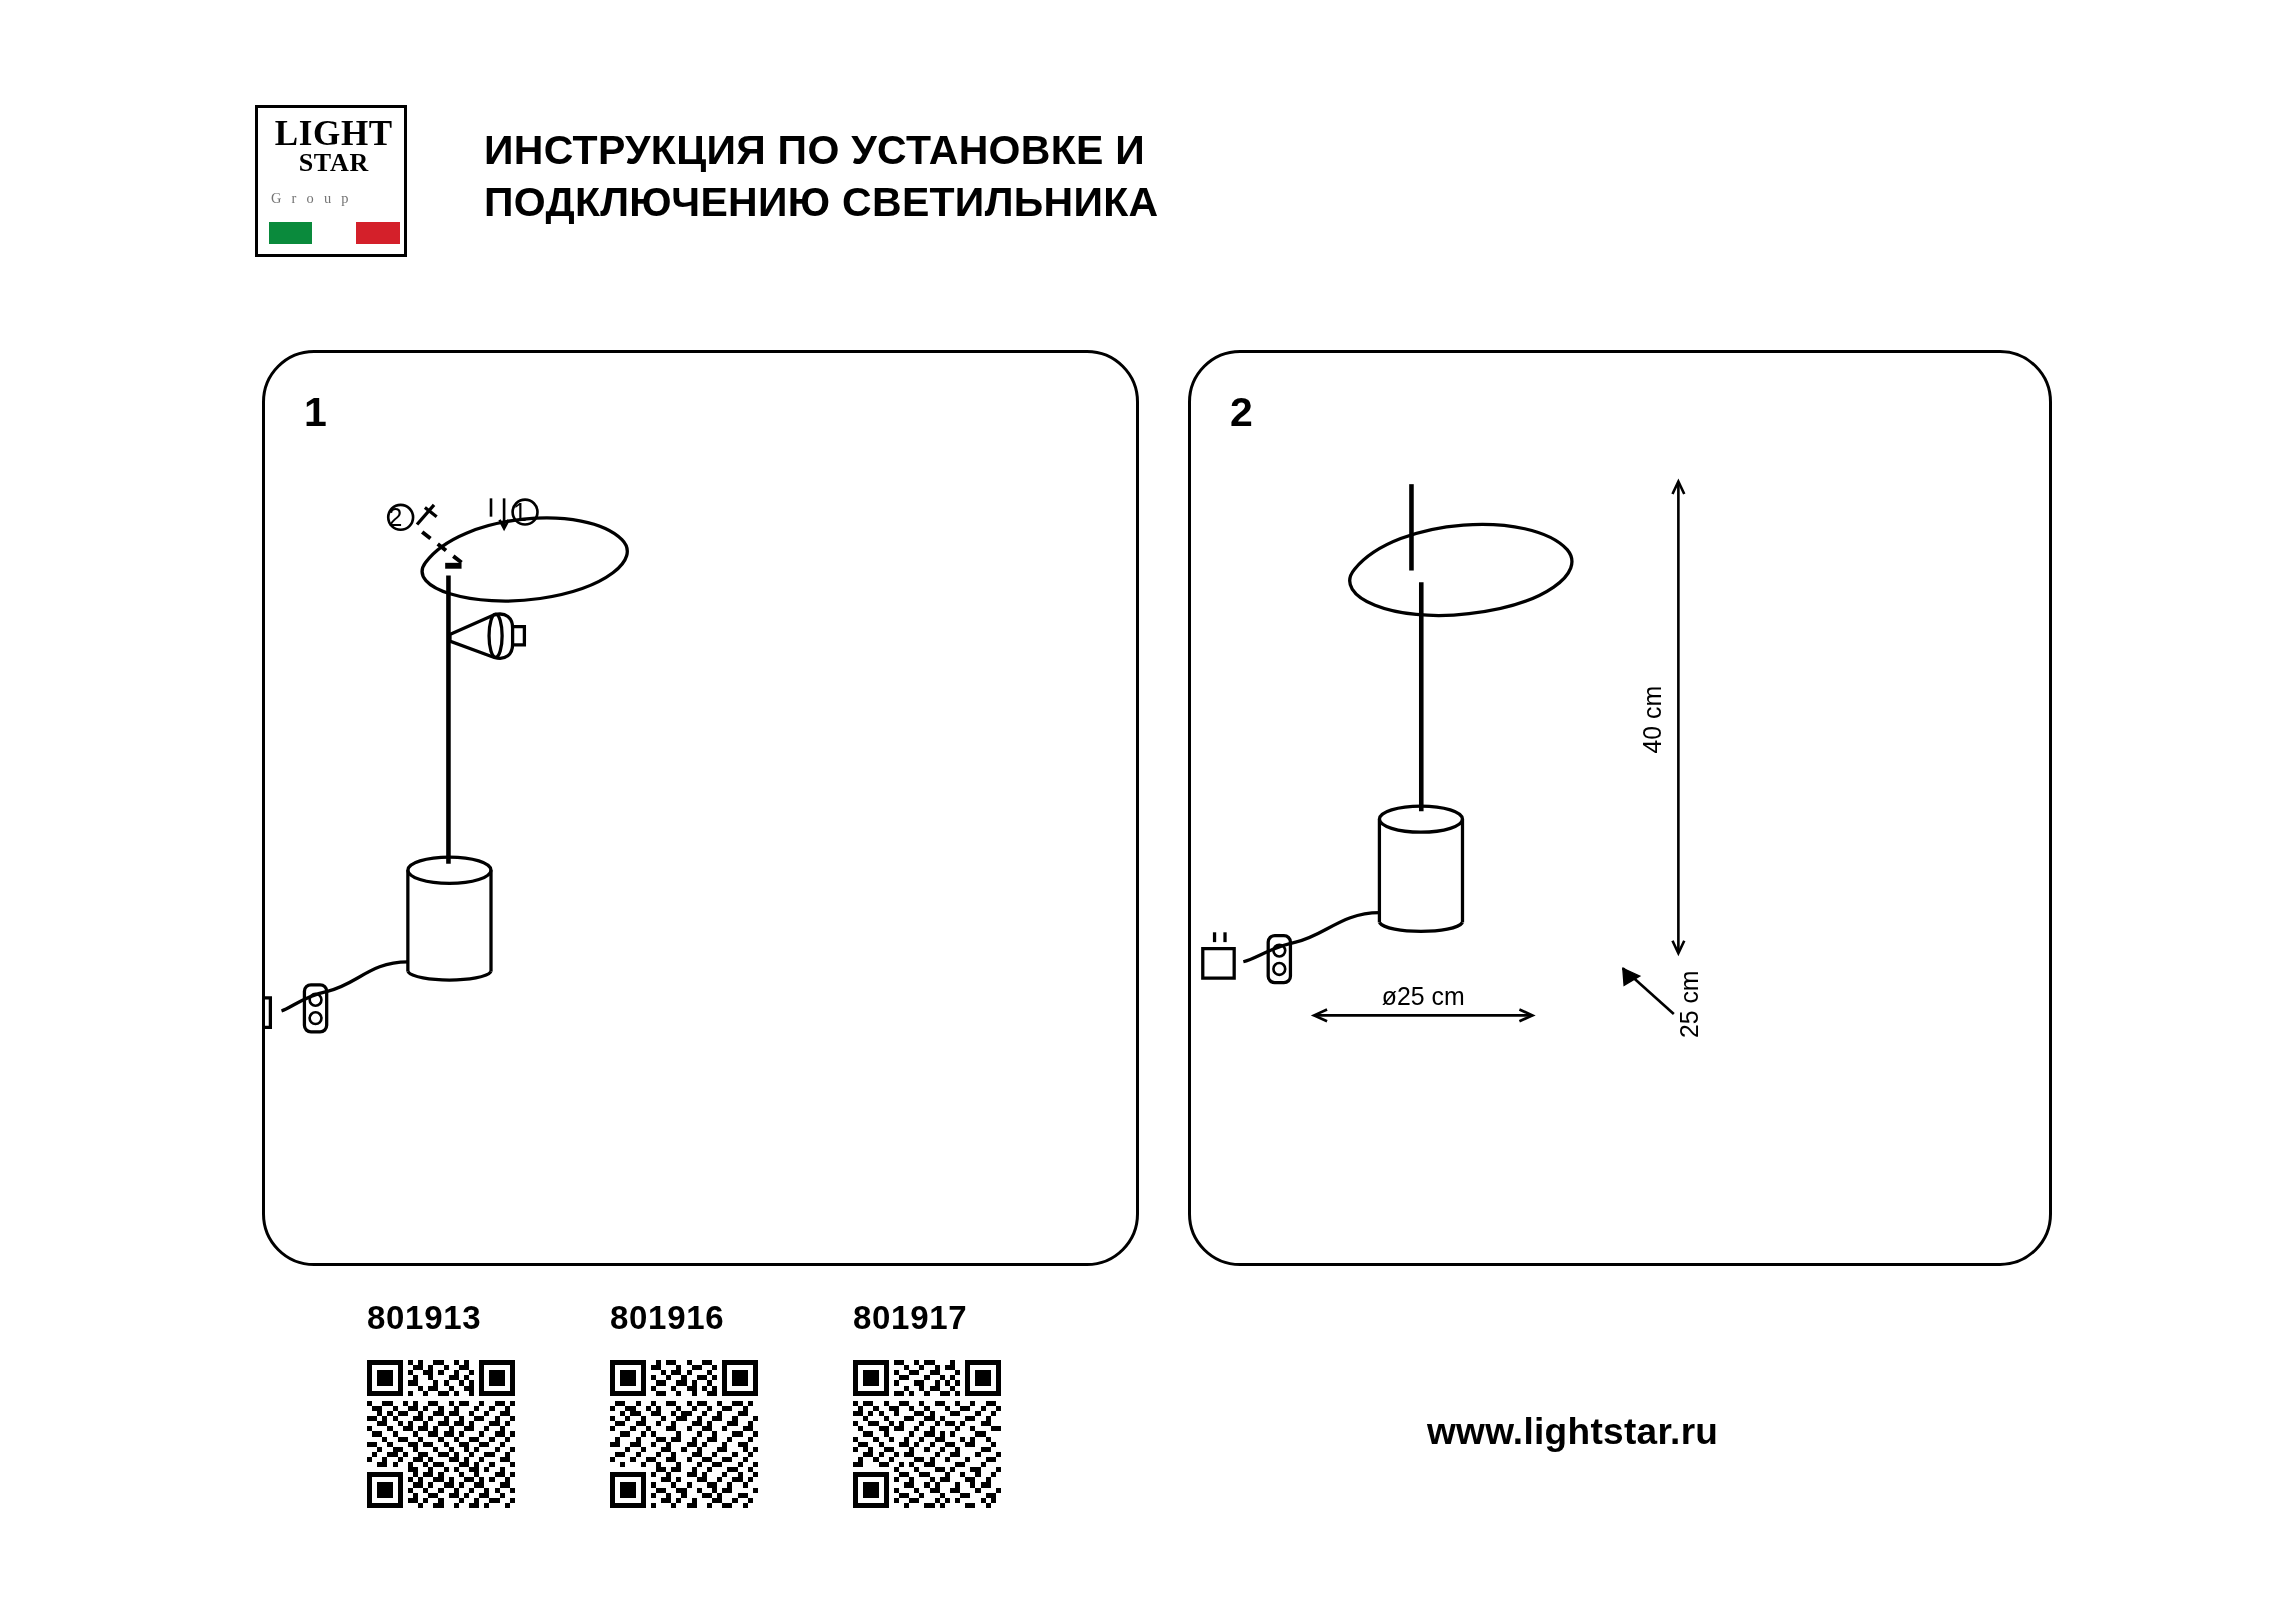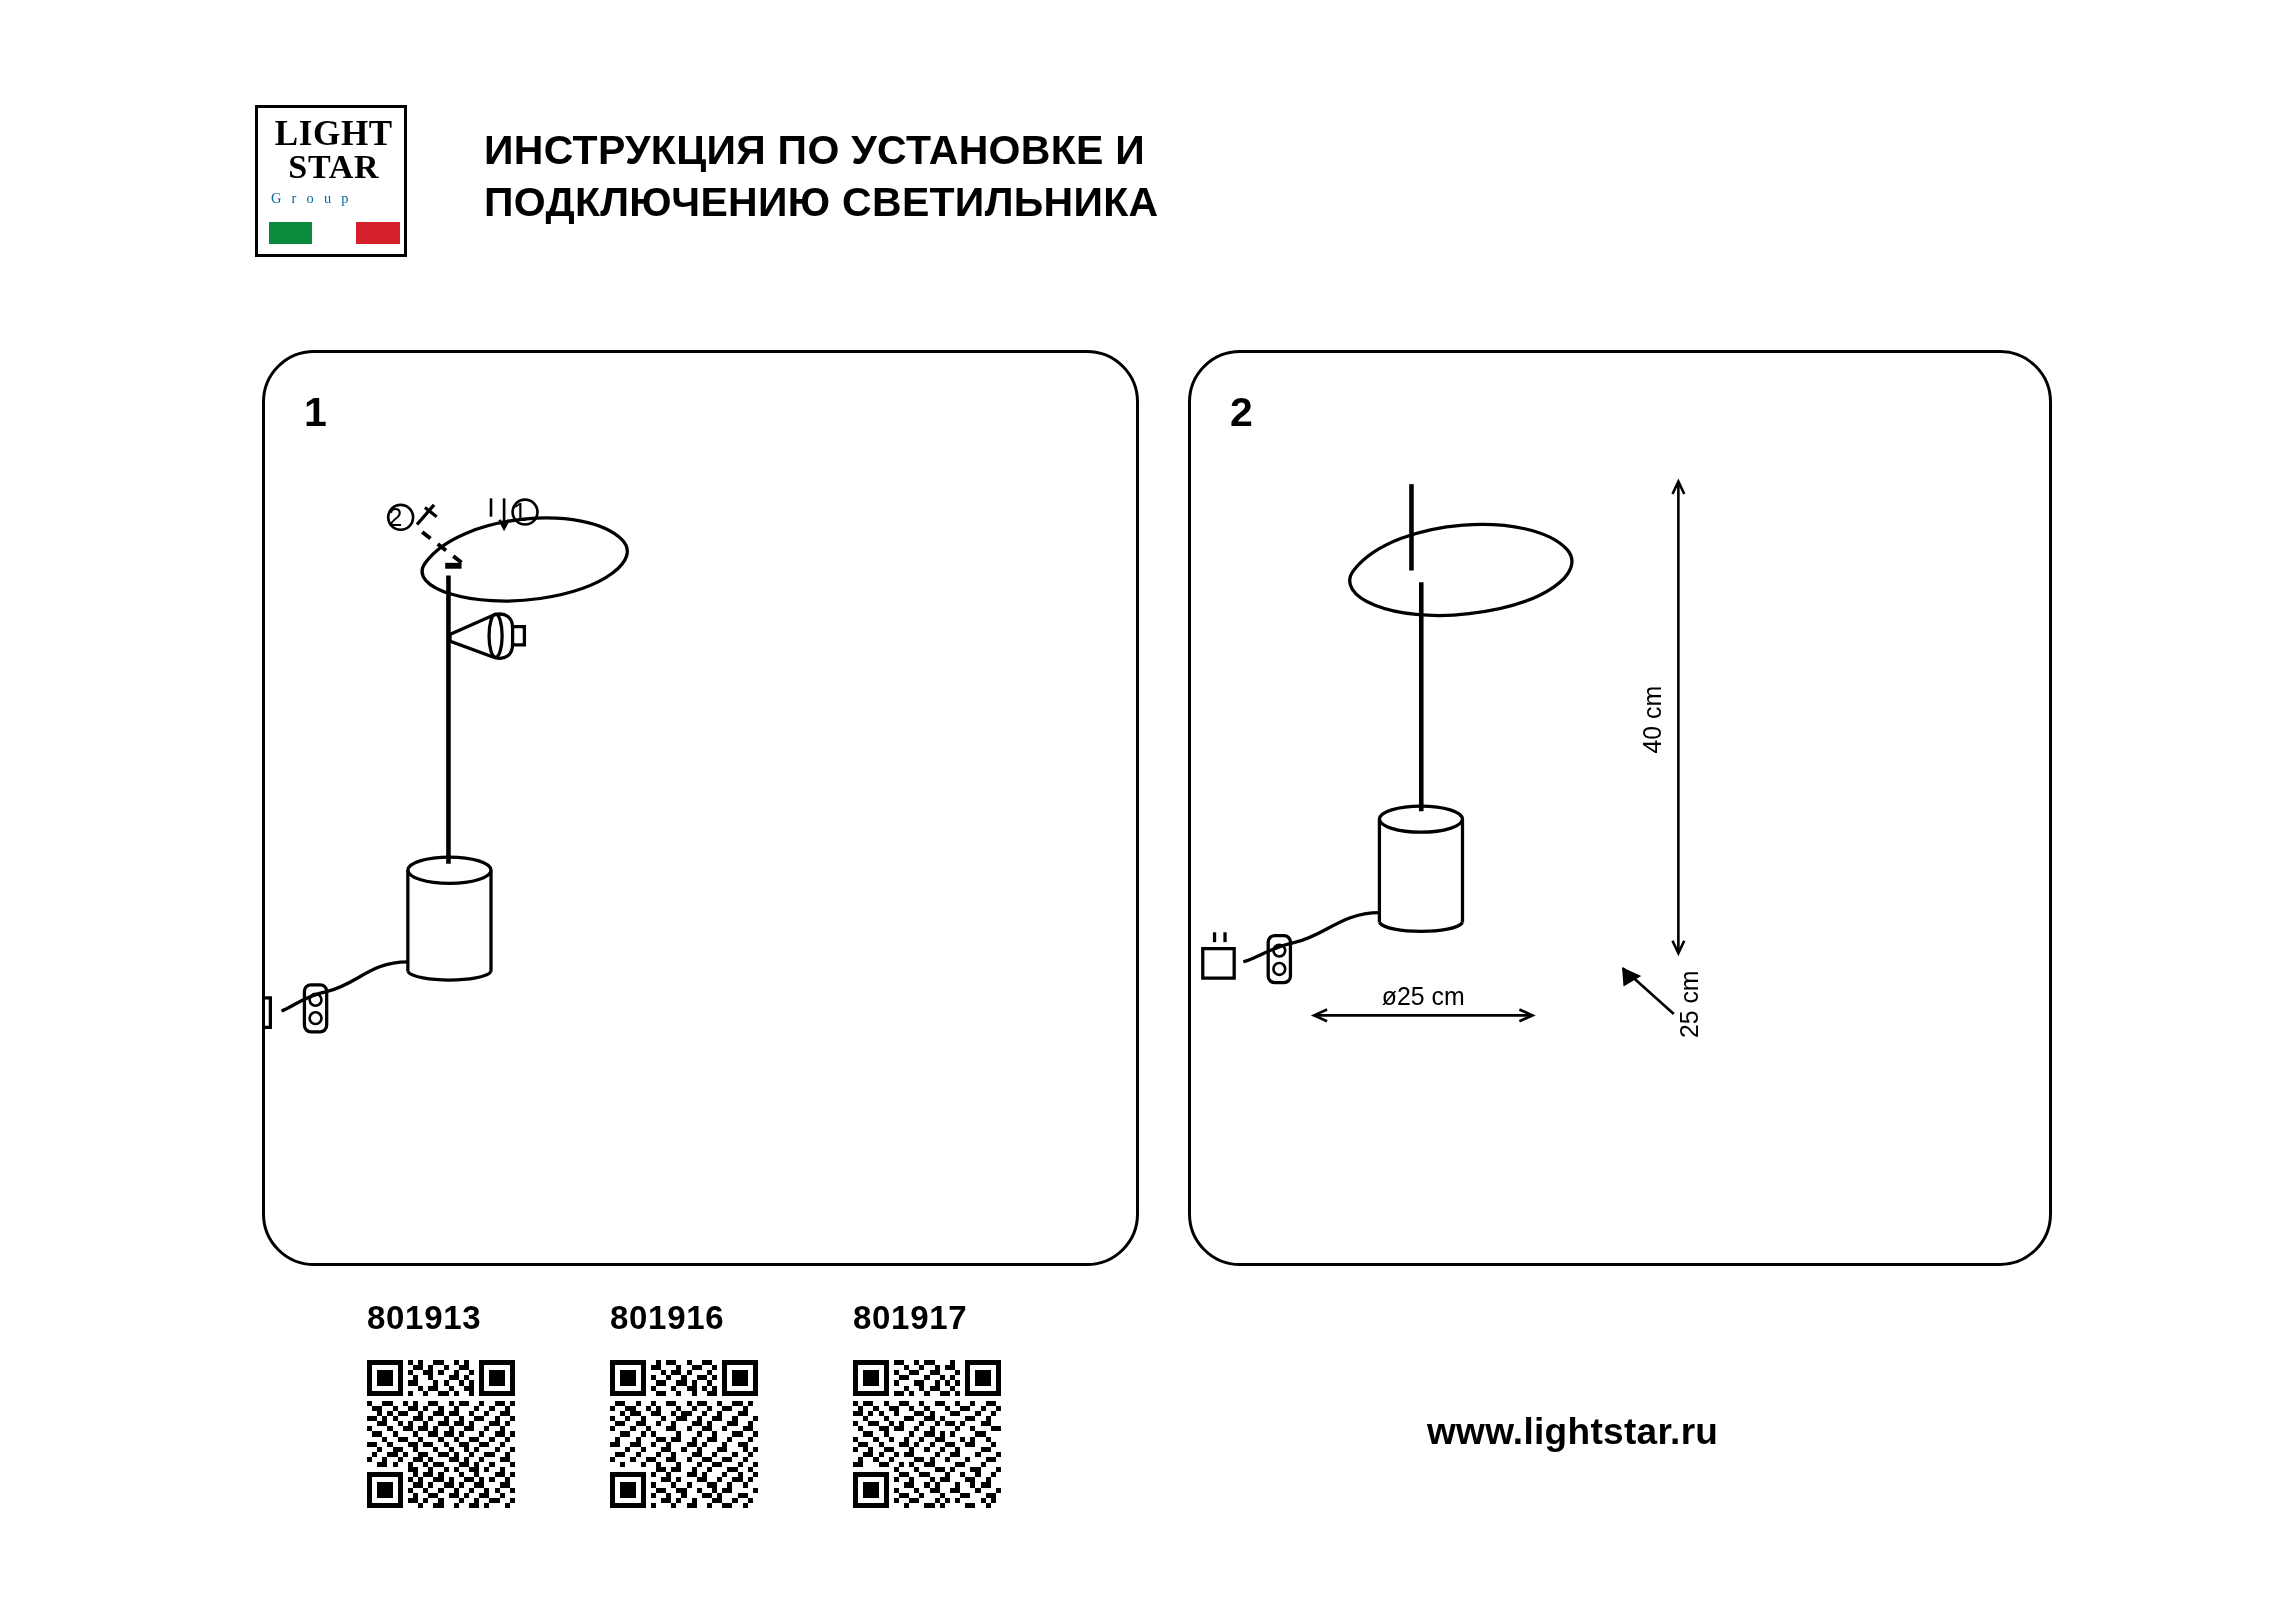--- a/index.html
+++ b/index.html
@@ -34,28 +34,28 @@
   .logo-text {
     position: absolute;
     left: 11.8px; top: 9.2px;
     width: 128px;
     font-family: "Liberation Serif", serif;
     font-weight: bold;
     line-height: 0.96;
     letter-spacing: 0.7px;
   }
   .logo-line1 { font-size: 35px; }
-  .logo-line2 { font-size: 34px; }
+  .logo-line2 { font-size: 26px; }
   .logo-group {
     position: absolute;
     left: 13px; top: 82px;
     font-family: "Liberation Serif", serif;
     font-size: 14.4px;
     letter-spacing: 3.3px;
-    color: #0369a1;
+    color: #737373;
   }
   .logo-flag {
     position: absolute;
     left: 10.5px; bottom: 10.5px;
     width: 131px; height: 22px;
     display: flex;
   }
   .logo-flag span { flex: 1; }
   .flag-green { background: #0a8a3c; }
   .flag-white { background: #ffffff; }

